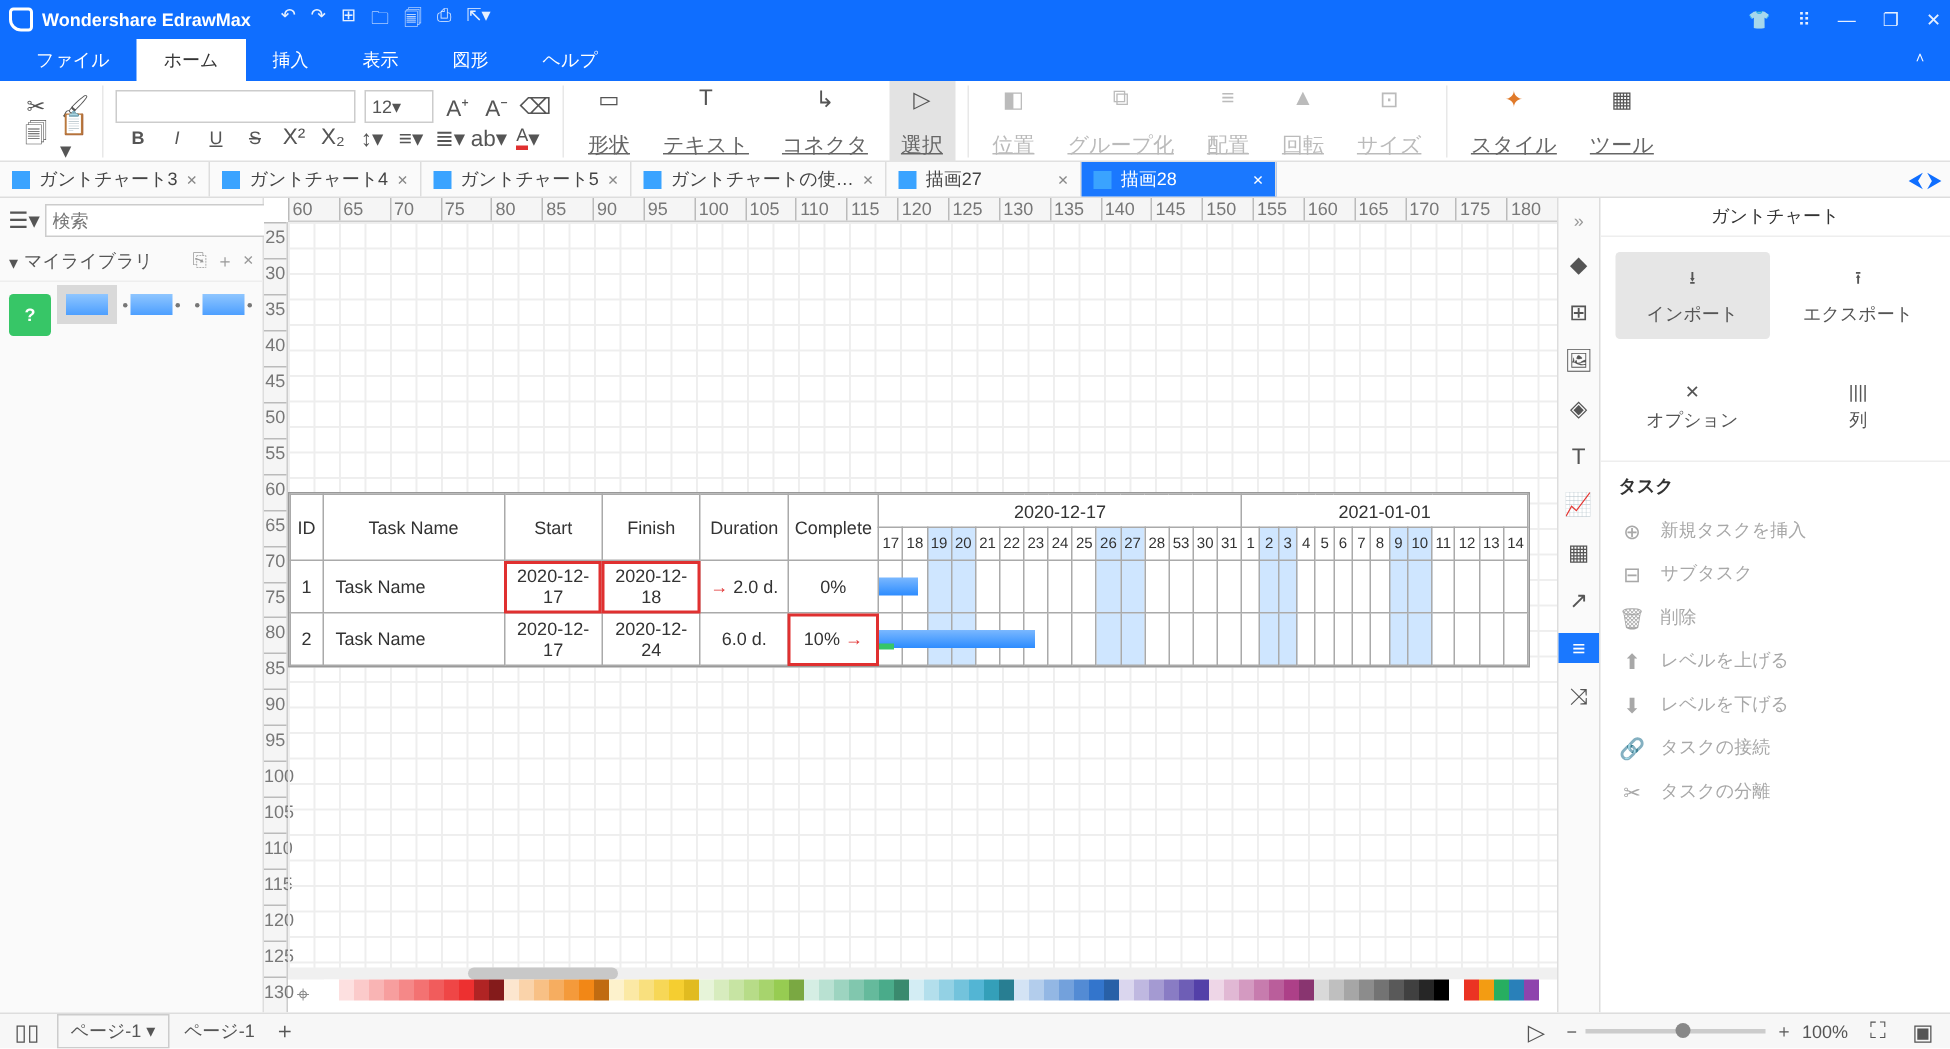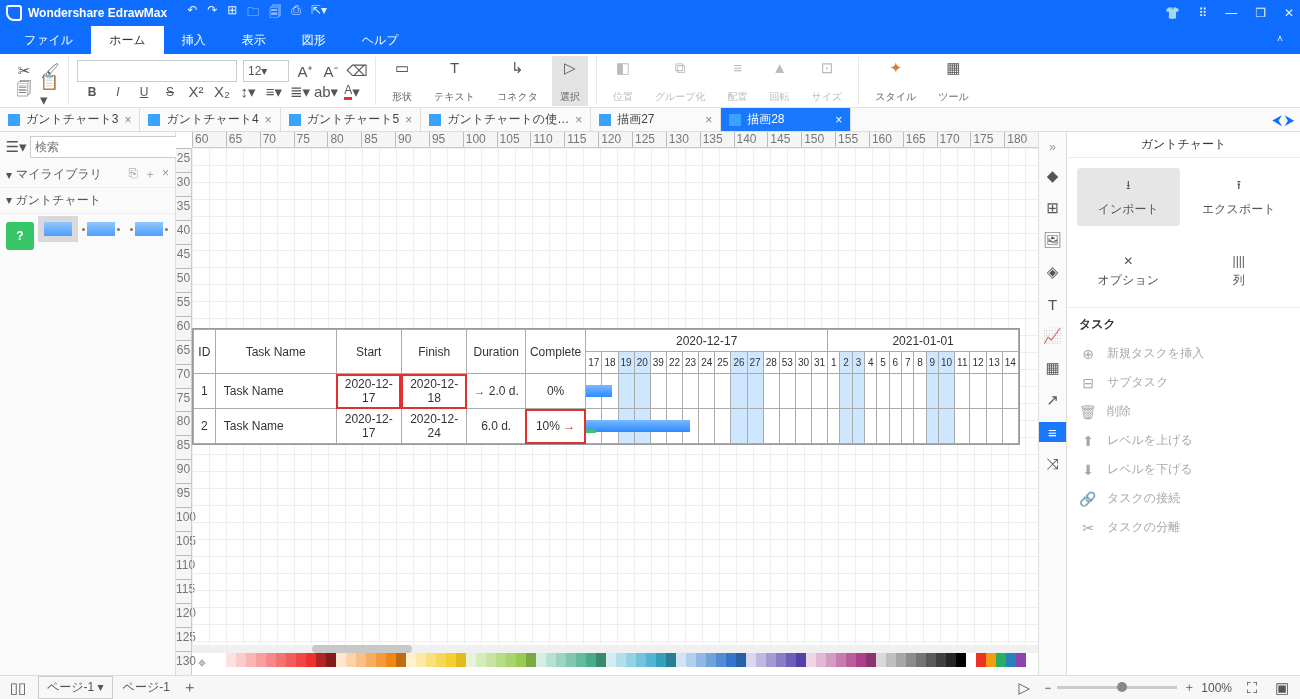--- a/index.html
+++ b/index.html
@@ -20,21 +20,21 @@
 .menubar .mitem { padding:0 18px; height:100%; display:flex; align-items:center; font-size:12px; cursor:default; }
 .menubar .mitem.active { background:#fff; color:#333; }
 .menubar .rtools { margin-left:auto; display:flex; gap:14px; padding-right:14px; font-size:14px; }
 
 
 .ribbon { height:54px; background:#fff; border-bottom:1px solid #e0e0e0; display:flex; align-items:center; padding:0 6px; }
 .rgroup { display:flex; flex-direction:column; align-items:center; justify-content:center; height:48px; padding:0 8px; border-right:1px solid #e8e8e8; }
 .rgroup.last { border-right:none; }
 .rrow { display:flex; align-items:center; gap:6px; }
 .rico { width:20px; height:20px; display:flex; align-items:center; justify-content:center; color:#555; font-size:15px; }
-.rlbl { font-size:10px; color:#666; margin-top:10px; }
+.rlbl { font-size:14px; color:#666; margin-top:10px;text-decoration:underline; }
 .bigbtn { display:flex; flex-direction:column; align-items:center; gap:2px; padding:2px 8px; cursor:default;}
 .bigbtn.active { background:#e3e3e3; }
 .fontsel { width:160px; height:22px; border:1px solid #ccc; background:#fff; }
 .sizesel { width:46px; height:22px; border:1px solid #ccc; display:flex; align-items:center; padding:0 4px; color:#555; }
 .rico.dim { color:#bbb; }
 
 
 .doctabs { height:24px; background:#fafafa; border-bottom:1px solid #ddd; display:flex; align-items:stretch; }
 .doctab { display:flex; align-items:center; gap:6px; padding:0 8px; border-right:1px solid #ddd; font-size:11px; color:#444; min-width:130px; }
 .doctab.active { background:#1a78ff; color:#fff; }
@@ -300,21 +300,20 @@
     </div>
     <div class="sect">
         <span>▾ </span>
         <span>マイライブラリ</span>
       <span class="sectbtns">
           <span>⎘</span>
           <span>＋</span>
           <span>×</span>
         </span>
     </div>
-    <div class="sect2"><span>▾ </span><span>ガントチャート</span></div>
     <div class="shapes">
       <div class="qmark">?</div>
       <div class="sgrp">
           <div class="swrap">
             <div class="shp sel"></div>
           </div>
         </div>
       <div class="sgrp">
           <div class="swrap">
             <span class="dot"></span>
@@ -397,21 +396,21 @@
               <th rowspan="2" style="width:60px">Duration</th>
               <th rowspan="2" style="width:60px">Complete</th>
               <th colspan="15">2020-12-17</th>
               <th colspan="14">2021-01-01</th>
             </tr>
             <tr class="datescale">
               <th style="width:13px" class="">17</th>
               <th style="width:13px" class="">18</th>
               <th style="width:13px" class="wk">19</th>
               <th style="width:13px" class="wk">20</th>
-              <th style="width:13px" class="">39</th>
+              <th style="width:13px" class="">21</th>
               <th style="width:13px" class="">22</th>
               <th style="width:13px" class="">23</th>
               <th style="width:13px" class="">24</th>
               <th style="width:13px" class="">25</th>
               <th style="width:13px" class="wk">26</th>
               <th style="width:13px" class="wk">27</th>
               <th style="width:13px" class="">28</th>
               <th style="width:13px" class="">53</th>
               <th style="width:13px" class="">30</th>
               <th style="width:13px" class="">31</th>

